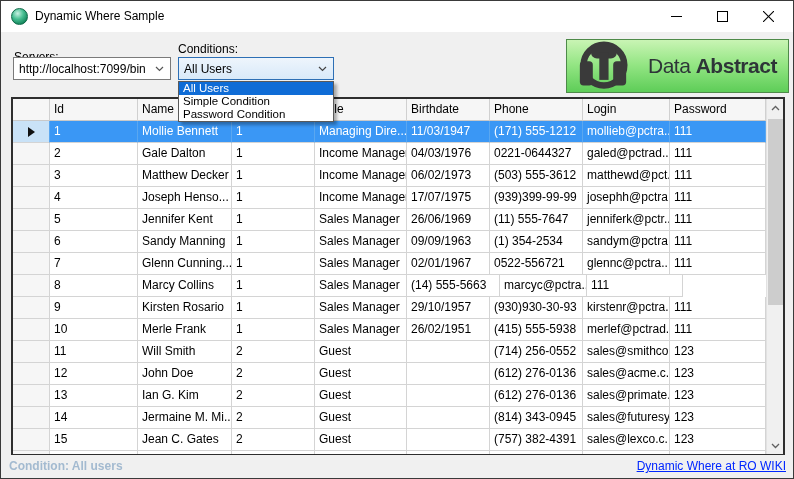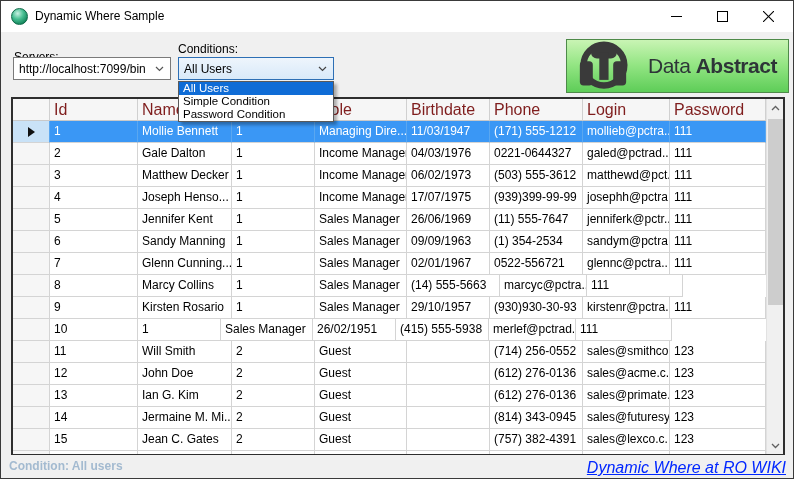--- a/index.html
+++ b/index.html
@@ -45,21 +45,21 @@
     border:1px solid #4e8a49; display:flex; align-items:center;
     background: linear-gradient(180deg,#c9f4b4 0%,#93e583 48%,#5ecd58 100%); }
   #logo-emblem { margin-left:5px; }
   #logo-text { margin-left:14px; font-size:21px; color:#2e3538; letter-spacing:-0.5px; }
   #logo-text .w2 { font-weight:bold; }
 
   
   #grid { position:absolute; left:10px; top:96px; width:774px; height:359px;
     border:2px solid #2e2e2e; background:#fff; overflow:hidden; }
   #grid-header { display:flex; height:22px; background:#f6f6f6; }
-  .hcell { height:22px; line-height:21px; font-size:16px; color:#7f1d1d; padding-left:4px;
+  .hcell { height:22px; line-height:21px; font-size:12px; color:#000000; padding-left:4px;
     border-right:1px solid #d0d0d0; border-bottom:1px solid #c9c9c9; overflow:hidden;
     white-space:nowrap; flex:none; }
   .grow { display:flex; height:22px; background:#fff; }
   .cell { height:22px; line-height:21px; font-size:12px; color:#000; padding-left:4px;
     border-right:1px solid #d4d4d4; border-bottom:1px solid #d4d4d4; overflow:hidden;
     white-space:nowrap; flex:none; }
   .cell.rowhdr { background:#f6f6f6; display:flex; align-items:center; justify-content:center;
     padding-left:0; }
   .grow.sel .cell { background:var(--selection-blue); color:#fff; border-right-color:#5aa7f0; }
   .grow.sel .cell.rowhdr { background:#c9e2f7; }
@@ -71,22 +71,22 @@
     border-left:1px solid #e2e2e2; }
   .sbtn { position:absolute; left:0; width:17px; height:17px; display:flex; align-items:center;
     justify-content:center; }
   #scroll-up { top:0; } #scroll-down { bottom:0; }
   #scroll-thumb { position:absolute; left:1px; top:20px; width:15px; height:186px; background:#cdcdcd; }
 
   
   #statusbar { position:absolute; left:0; right:0; bottom:0; height:23px; background:#f0f0f0; }
   #status-text { position:absolute; left:8px; top:4px; font-size:12px; font-weight:bold;
     color:var(--status-text); }
-  #wiki-link { position:absolute; right:7px; top:4px; font-size:16px; color:var(--link-blue);
-    text-decoration:underline; cursor:pointer;font-style:italic; }
+  #wiki-link { position:absolute; right:7px; top:4px; font-size:12px; color:var(--link-blue);
+    text-decoration:underline; cursor:pointer; }
 </style>
 </head>
 <body>
 
 <div id="window">
 
   <div id="titlebar">
     <div id="app-icon"></div>
     <div id="title-text">Dynamic Where Sample</div>
     <div class="win-btn" id="btn-min">
@@ -249,20 +249,21 @@
           <div class="cell" style="width: 83px;">1</div>
           <div class="cell" style="width: 92px;">Sales Manager</div>
           <div class="cell" style="width: 83px;">29/10/1957</div>
           <div class="cell" style="width: 93px;">(930)930-30-93</div>
           <div class="cell" style="width: 87px;">kirstenr@pctra...</div>
           <div class="cell" style="width: 96px;">111</div>
         </div>
         <div class="grow">
           <div class="cell rowhdr" style="width: 37px;"></div>
           <div class="cell" style="width: 88px;">10</div>
+          <div class="cell" style="width: 94px;">Merle Frank</div>
           <div class="cell" style="width: 83px;">1</div>
           <div class="cell" style="width: 92px;">Sales Manager</div>
           <div class="cell" style="width: 83px;">26/02/1951</div>
           <div class="cell" style="width: 93px;">(415) 555-5938</div>
           <div class="cell" style="width: 87px;">merlef@pctrad...</div>
           <div class="cell" style="width: 96px;">111</div>
         </div>
         <div class="grow">
           <div class="cell rowhdr" style="width: 37px;"></div>
           <div class="cell" style="width: 88px;">11</div>

